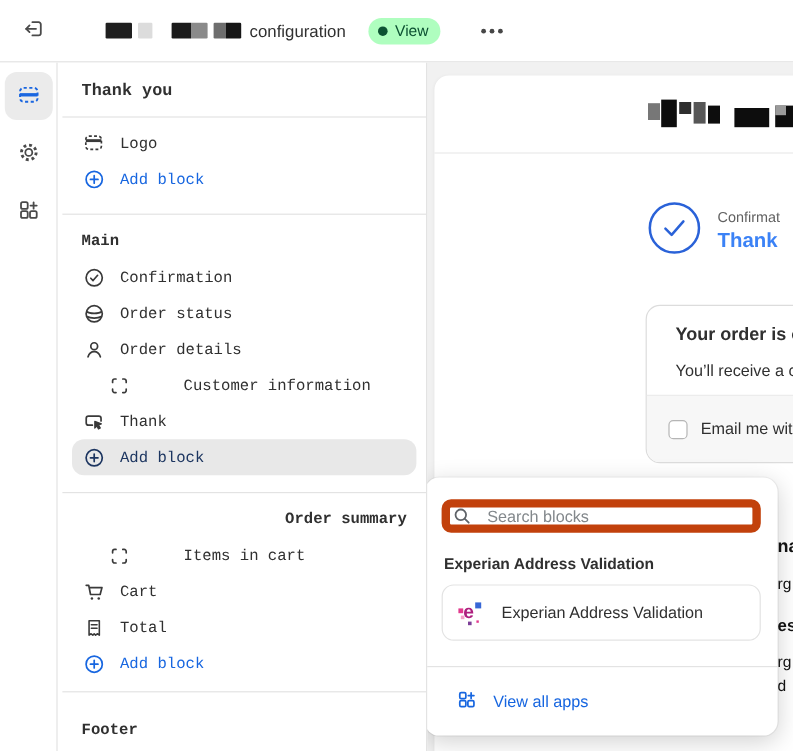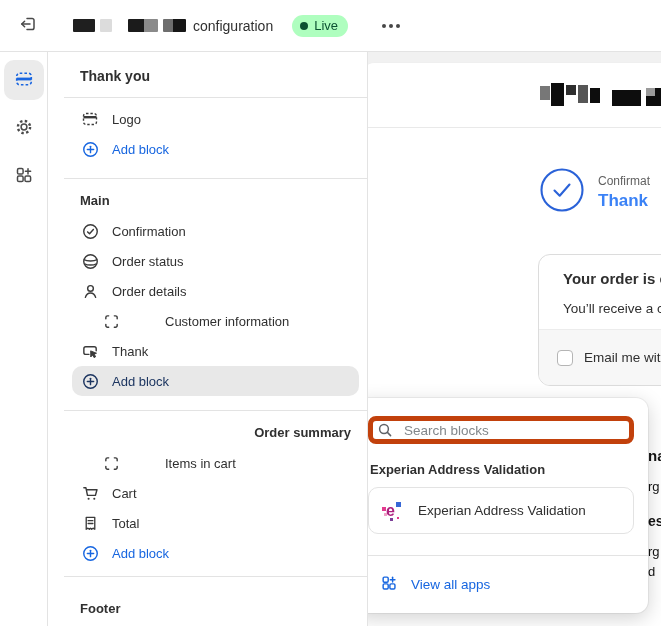--- a/index.html
+++ b/index.html
@@ -4,21 +4,21 @@
 <style>
   * { margin:0; padding:0; box-sizing:border-box; }
   html,body { width:661px; height:626px; overflow:hidden; background:#fff;
     font-family:"Liberation Sans", sans-serif; color:#303030; }
 
   
   .topbar { position:absolute; left:0; top:0; width:661px; height:52px; background:#fff;
     border-bottom:1px solid #e3e3e3; display:flex; align-items:center; z-index:30; }
   .exit-btn { width:32px; height:32px; margin-left:12px; border:none; background:transparent;
     display:flex; align-items:center; justify-content:center; border-radius:8px; cursor:pointer; color:#4a4a4a; }
-  .title-wrap { display:flex; align-items:center; margin-left:29px; }
+  .title-wrap { display:flex; align-items:center; margin-left:44px; }
   .redact { display:inline-block; height:13px; margin-right:5px; border-radius:1px; }
   .r1 { width:22px; background:#1f1f1f; }
   .r2 { width:12px; background:#dcdcdc; margin-right:16px; }
   .r3 { width:30px; background:linear-gradient(90deg,#1b1b1b 55%,#8a8a8a 55%); }
   .r4 { width:23px; background:linear-gradient(90deg,#6e6e6e 45%,#161616 45%); }
   .topbar-title { font-size:14px; color:#303030; margin-left:2px; }
   .live-badge { margin-left:19px; height:22px; padding:0 10px 0 8px; border-radius:11px;
     display:flex; align-items:center; gap:6px; font-size:13px; font-weight:500; }
   .live-dot { width:8px; height:8px; border-radius:50%; }
   .dots-btn { margin-left:28px; border:none; background:transparent; cursor:pointer;
@@ -26,22 +26,22 @@
   .dots-btn i { width:4px; height:4px; border-radius:50%; background:#474747; }
 
   
   .rail { position:absolute; left:0; top:52px; width:48px; height:574px; background:#fff;
     border-right:1px solid #e3e3e3; z-index:20; }
   .rail-btn { position:absolute; left:4px; width:40px; height:40px; border:none; background:transparent;
     border-radius:10px; display:flex; align-items:center; justify-content:center; cursor:pointer; color:#4a4a4a; }
   .rail-btn.selected { background:#ebebeb; color:#1a66e0; }
 
   
-  .sidebar { position:absolute; left:64px; top:52px; width:304px; height:574px; background:#fff;
-    border-right:1px solid #e3e3e3; z-index:20; }
+  .sidebar { position:absolute; left:52px; top:52px; width:304px; height:574px; background:#fff;
+    border-right:1px solid #e3e3e3; z-index:20;font-family:Liberation Mono, monospace; }
   .panel-title { font-size:14px; font-weight:700; padding:16px 16px 13px; color:#303030; }
   .divider { height:1px; background:#e3e3e3; }
   .sec { padding-top:6px; }
   .sec-head { font-size:13px; font-weight:700; color:#303030; padding:8px 16px; }
   .row { height:30px; display:flex; align-items:center; padding-left:16px; gap:12px;
     font-size:13px; color:#303030; cursor:pointer; }
   .row.indent { padding-left:37px;gap:44px; }
   .row .ic { width:20px; height:20px; display:flex; align-items:center; justify-content:center; color:#3a3a3a; flex:none; }
   .row.action { color:#1766e0; font-weight:500; }
   .row.action .ic { color:#1766e0; }
@@ -70,21 +70,21 @@
   .checkbox { width:16px; height:16px; background:#fff; border:1px solid #b5b5b5; border-radius:4px; flex:none; cursor:pointer; }
   .oc-check-label { font-size:13.5px; white-space:nowrap; }
   .frag { position:absolute; left:286px; white-space:nowrap; color:#141414; }
   .frag.b { font-weight:700; }
 
   
   .popover { position:absolute; left:2px; top:346px; width:294px; height:215px; background:#fff;
     border-radius:12px; box-shadow:0 5px 20px rgba(0,0,0,.18), 0 0 0 1px rgba(0,0,0,.05); z-index:10; }
   .search-wrap { position:absolute; left:14px; top:18px; width:266px; height:28px; }
   .search-wrap svg { position:absolute; left:9px; top:6px; color:#5f6368; }
-  .search-input { width:100%; height:100%; border:5px solid #c2410c; border-radius:8px;
+  .search-input { width:100%; height:100%; border:7px solid #c2410c; border-radius:8px;
     padding:0 8px 0 31px; font-size:13.5px; font-family:"Liberation Sans",sans-serif; color:#303030; outline:none; }
   .search-input::placeholder { color:#82878b; }
   .group-head { position:absolute; left:16px; top:64px; font-size:13px; font-weight:700; color:#303030; }
   .app-item { position:absolute; left:14px; top:89px; width:266px; height:47px; border:1px solid #e3e3e3;
     border-radius:10px; display:flex; align-items:center; padding-left:13px; gap:14px; cursor:pointer; background:#fff; }
   .app-label { font-size:13.5px; color:#303030; }
   .exp-logo { position:relative; width:22px; height:22px; flex:none; }
   .exp-logo .e { position:absolute; left:4px; top:2px; font-size:16px; font-weight:700; color:#ad1f7e; }
   .exp-logo .sq { position:absolute; }
   .pop-divider { position:absolute; left:0; top:157px; width:100%; height:1px; background:#e3e3e3; }
@@ -107,21 +107,21 @@
   </button>
   <div class="title-wrap">
     <span class="redact r1"></span>
     <span class="redact r2"></span>
     <span class="redact r3"></span>
     <span class="redact r4"></span>
     <span class="topbar-title">configuration</span>
   </div>
   <div class="live-badge" style="background:#affebf; color:#0c5132;">
     <span class="live-dot" style="background:#0c5132;"></span>
-    <span>Live</span>
+    <span>View</span>
   </div>
   <button class="dots-btn">
     <i></i>
       <i></i>
       <i></i>
   </button>
 </div>
 
 <div class="rail">
   <button class="rail-btn selected" style="top:8px;">

